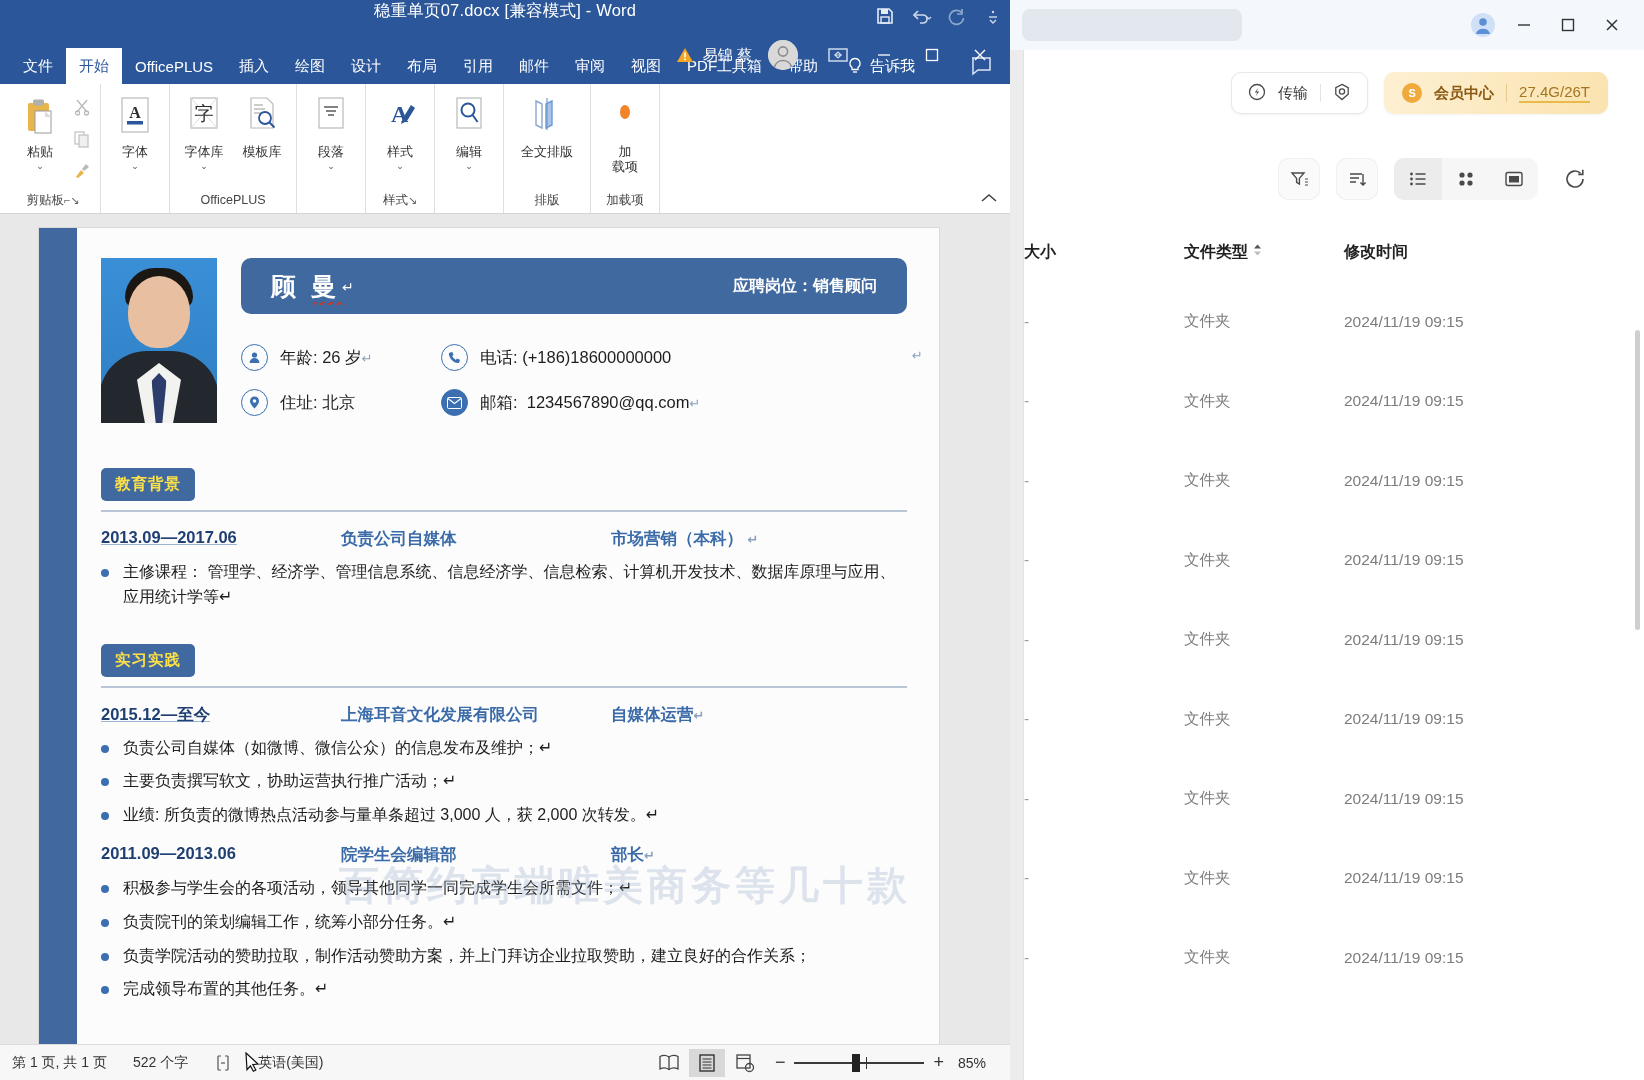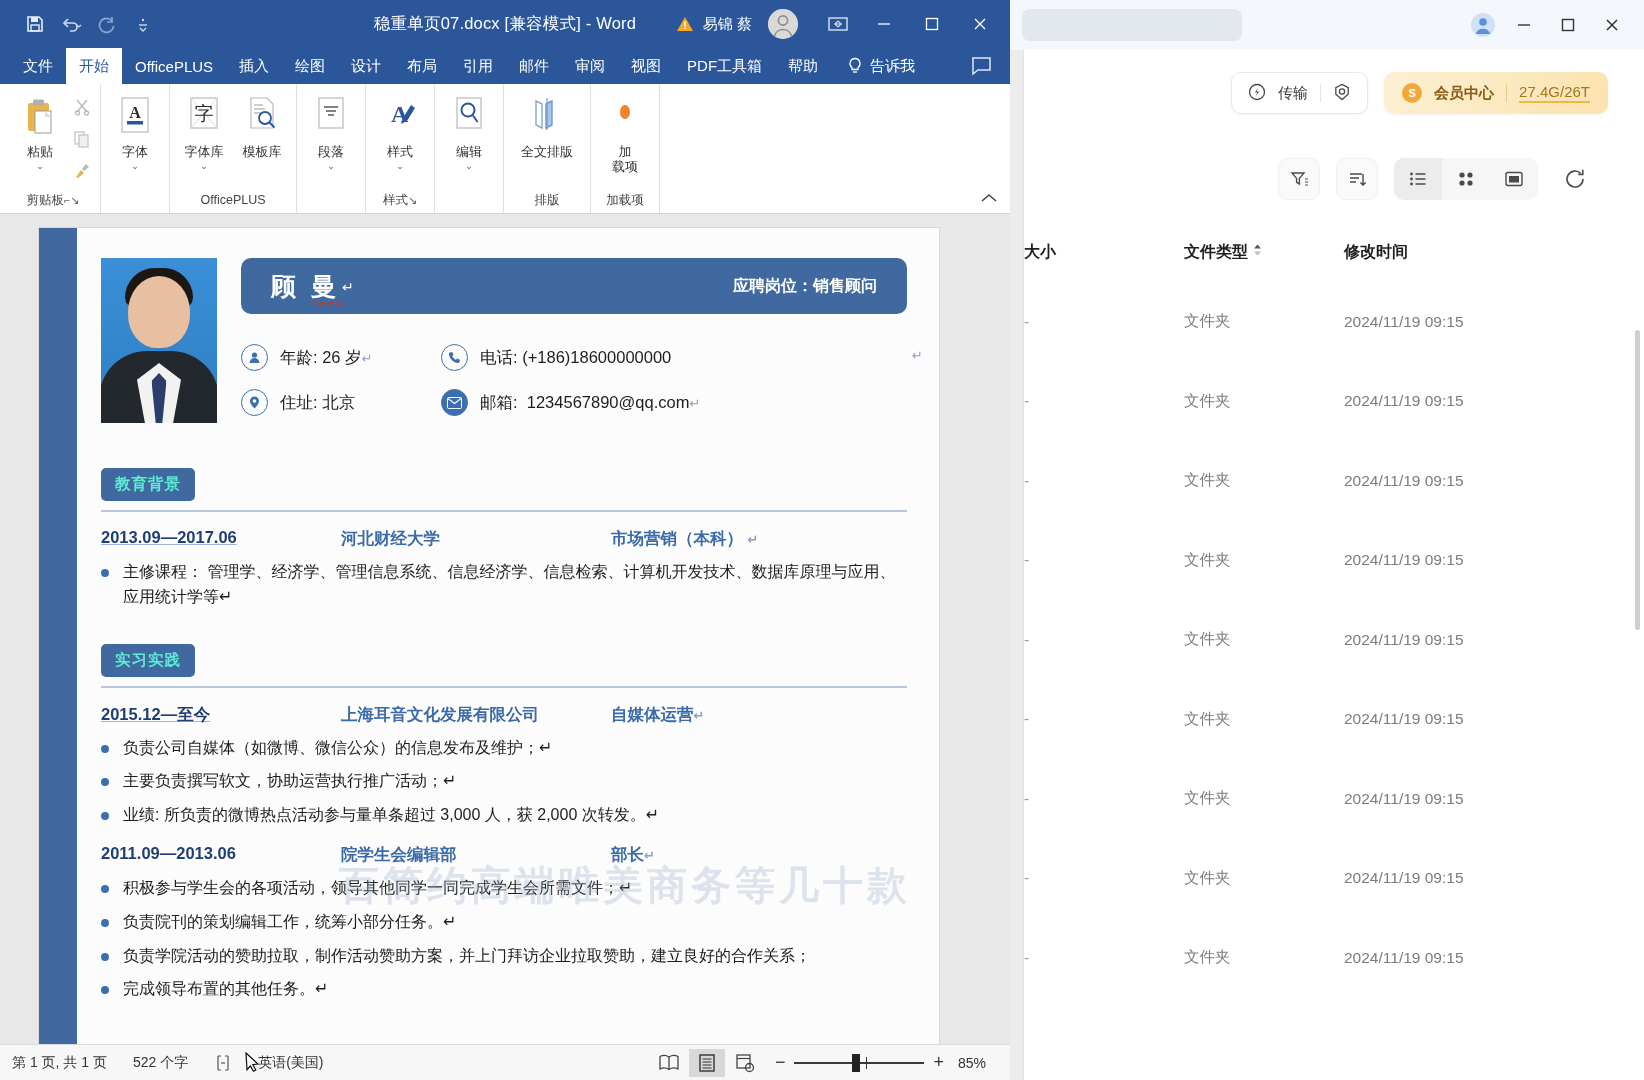--- a/index.html
+++ b/index.html
@@ -15,22 +15,23 @@
   #word-window {
     position: absolute; left: 0; top: 0;
     width: 1010px; height: 1080px;
     background: #f3f3f3;
     overflow: hidden;
   }
 
   
   .title-bar {
     height: 48px; background: #2b579a;
-    display: flex; align-items: center;
+    display: flex; align-items: flex-end;
     position: relative;
+    flex-direction: column;
   }
   .qat { display: flex; align-items: center; gap: 2px; padding-left: 18px; }
   .qat-btn {
     width: 34px; height: 32px;
     display: flex; align-items: center; justify-content: center;
     color: #e6edf7;
   }
   .qat-btn svg { display: block; }
   .title-text {
     position: absolute; left: 0; right: 0; text-align: center;
@@ -156,21 +157,21 @@
     border: 1.6px solid #3b6fb0; color: #3b6fb0;
     display: flex; align-items: center; justify-content: center; flex: 0 0 27px;
   }
   .cicon.filled { background:#3b6fb0; color:#fff; border-color:#3b6fb0;}
   .ctext { font-size: 16.5px; color: #1d1d1d; }
   .pil { color:#8aa0bd; font-size: 13px; }
   .contact .ret-right { position:absolute; right: -16px; top: 4px; color:#8aa0bd; font-size:13px;}
 
   .sec { margin-top: 34px; }
   .sec-badge {
-    display: inline-block; background: #40699f; color: #5eead4;
+    display: inline-block; background: #40699f; color: #fde047;
     font-size: 15.5px; font-weight: bold; padding: 6px 14px; border-radius: 5px;
     letter-spacing: 1px;
   }
   .sec-rule { height: 2px; background: #b9c6d8; margin-top: 9px; }
   .entry { margin-top: 16px; }
   .entry-head { display: flex; font-weight: bold; font-size: 16.5px; color: #2b4a7d; }
   .entry-head .date { width: 240px; color:#1f3f72; }
   .entry-head .org { width: 270px; color:#3a6ba8; }
   .entry-head .role { color:#3a6ba8; }
   .u { text-decoration: underline; text-decoration-color:#9bb4d6; }
@@ -647,21 +648,21 @@
               </div>
             </div>
           </div>
 
           <div class="sec">
             <div class="sec-badge">教育背景</div>
             <div class="sec-rule"></div>
             <div class="entry">
               <div class="entry-head">
                 <div class="date u">2013.09—2017.06</div>
-                <div class="org">河北财经大学</div>
+                <div class="org">负责公司自媒体</div>
                 <div class="role"><span>市场营销（本科）</span> <span class="pil">↵</span></div>
               </div>
               <div class="bullets">
                 <div class="bullet">
                   <span class="dot"></span>
                   <span>主修课程： 管理学、经济学、管理信息系统、信息经济学、信息检索、计算机开发技术、数据库原理与应用、应用统计学等↵</span>
                 </div>
               </div>
             </div>
           </div>

